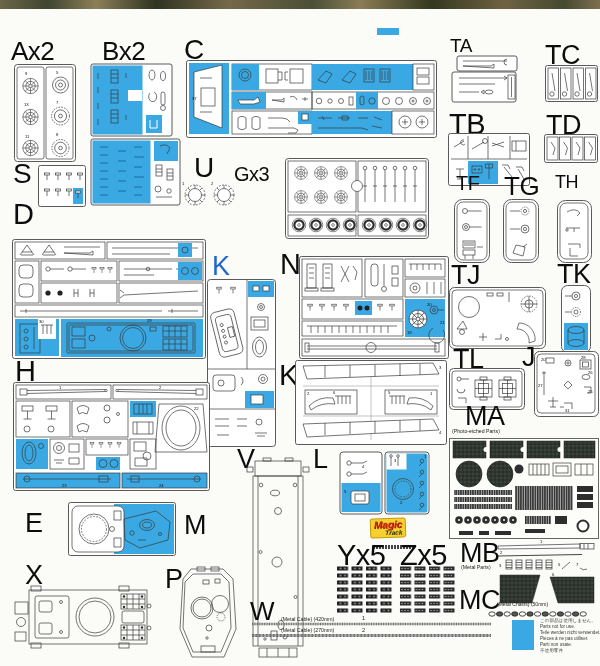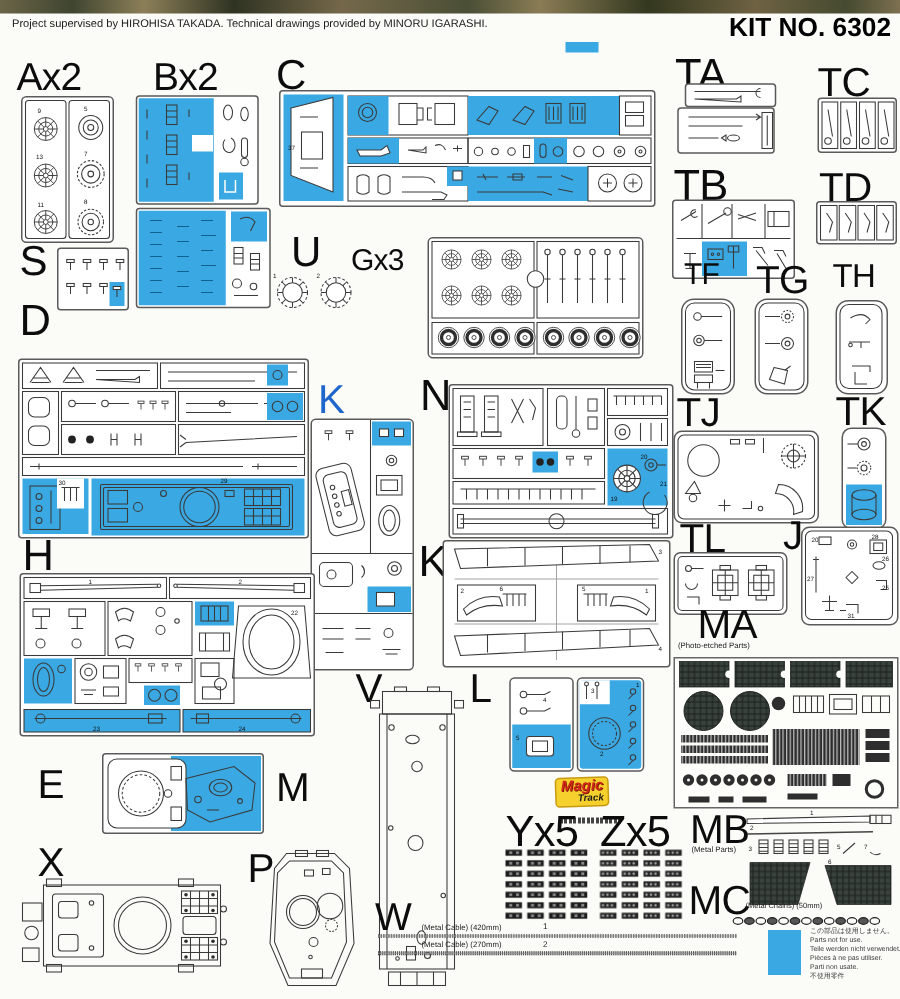--- a/index.html
+++ b/index.html
@@ -29,22 +29,20 @@
   .magic-sub{position:absolute;height:4px;background:repeating-linear-gradient(90deg,#444 0 2px,#fbfbf7 2px 3px)}
   .cable-num{position:absolute;font-size:5.5px;color:#222}
 </style>
 </head>
 <body>
 
 <div id="canvas">
 
   <div class="photo"></div>
 
-  <div class="hdr" style="left:8px;top:11px">Project supervised by HIROHISA TAKADA. Technical drawings provided by MINORU IGARASHI.</div>
-  <div class="kit" style="right:6px;top:8px">KIT NO. 6302</div>
   <div class="abs" style="left:377px;top:28px;width:22px;height:7px;background:#3aa8e2"></div>
 
   <svg width="0" height="0">
     <defs>
       <g id="wheelA">
           <circle r="8.5" class="sw"></circle>
           <circle r="5.2" class="st"></circle>
           <circle r="1.8" class="st"></circle>
         <path class="st" d="M0,-8.5V-1.8M0,1.8V8.5M-8.5,0H-1.8M1.8,0H8.5M-6,-6L-1.3,-1.3M6,6L1.3,1.3M-6,6L-1.3,1.3M6,-6L1.3,-1.3"></path>
         </g>
@@ -217,21 +215,21 @@
       </g>
     <rect x="206" y="51" width="42" height="23" class="st"></rect>
     <g class="st">
         <circle cx="219" cy="62" r="6"></circle>
         <path d="M216,62h6m-3,-3v6"></path>
         <circle cx="236" cy="62" r="6"></circle>
         <path d="M233,62h6m-3,-3v6"></path>
       </g>
   </svg>
 
-  <div class="lbl" style="left:450px;top:36px;font-size:29px">TA</div>
+  <div class="lbl" style="left:450px;top:36px;font-size:19px">TA</div>
   <svg style="left:451px;top:55px" width="78" height="48">
     <rect x="6" y="1" width="60" height="15" rx="2" class="bx"></rect>
     <g class="st">
         <path d="M12,6h44m0,-2a3,3 0 0 0 0,6M12,11h28l3,-2v4z"></path>
       </g>
     <rect x="1" y="17" width="64" height="30" rx="2" class="bx"></rect>
     <g class="st">
         <path d="M8,23h48l-3,-2m3,2l-3,2M8,29h36M8,37h20m2,0l3,-2v4z"></path>
         <ellipse cx="38" cy="37" rx="4" ry="2"></ellipse>
         <rect x="57" y="20" width="7" height="24"></rect>
@@ -390,21 +388,21 @@
     <g class="st">
         <path d="M7,12h10"></path>
         <circle cx="22" cy="12" r="4" stroke-dasharray="1.2,1"></circle>
         <circle cx="22" cy="12" r="1.6"></circle>
       <path d="M7,30h10"></path>
         <circle cx="22" cy="30" r="4"></circle>
         <circle cx="22" cy="30" r="1.6"></circle>
       <path d="M13,46l9,2 -2,9 -10,-3z M20,48l4,-3"></path>
       </g>
   </svg>
-  <div class="lbl" style="left:555px;top:173px;font-size:22px">TH</div>
+  <div class="lbl" style="left:555px;top:173px;font-size:18px">TH</div>
   <svg style="left:557px;top:200px" width="35" height="63">
     <rect x=".5" y=".5" width="34" height="62" rx="8" class="bx"></rect>
       <rect x="3" y="3" width="28" height="56" rx="6" class="st"></rect>
     <g class="st">
         <path d="M10,12q8,-5 13,1l-3,3M9,28h14m-6,0v4"></path>
         <circle cx="10" cy="30" r="1.2"></circle>
       <path d="M11,44h12v4M13,48v8h8"></path>
       </g>
   </svg>
 

